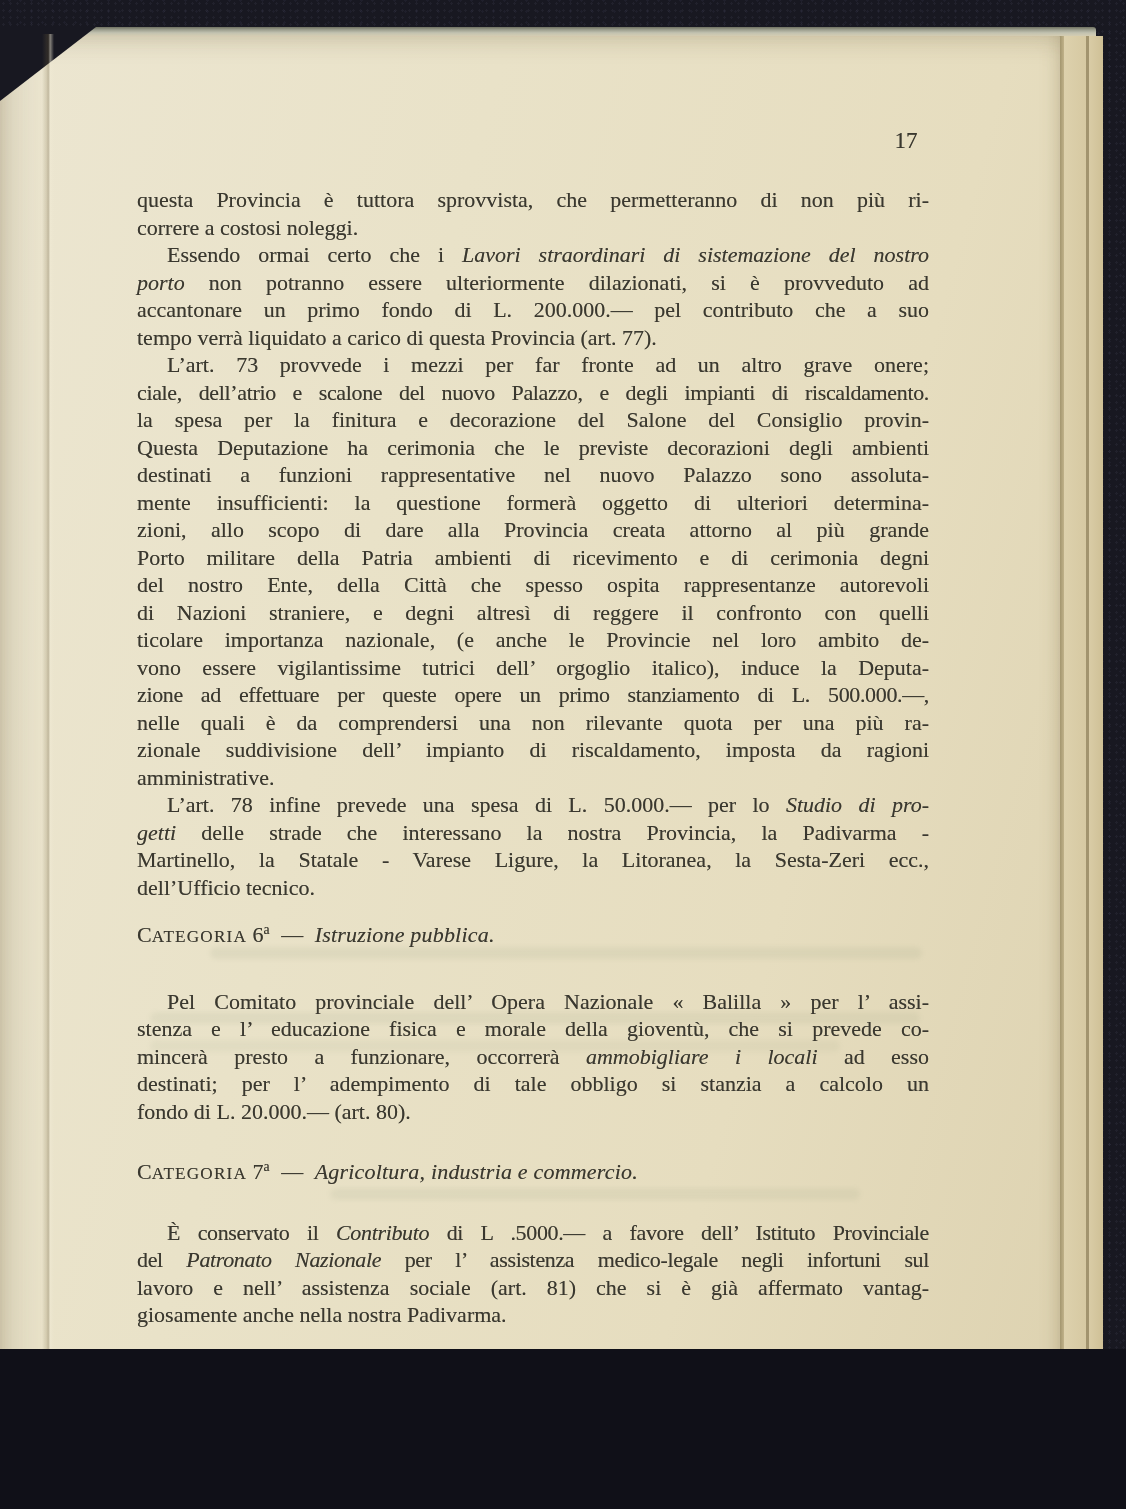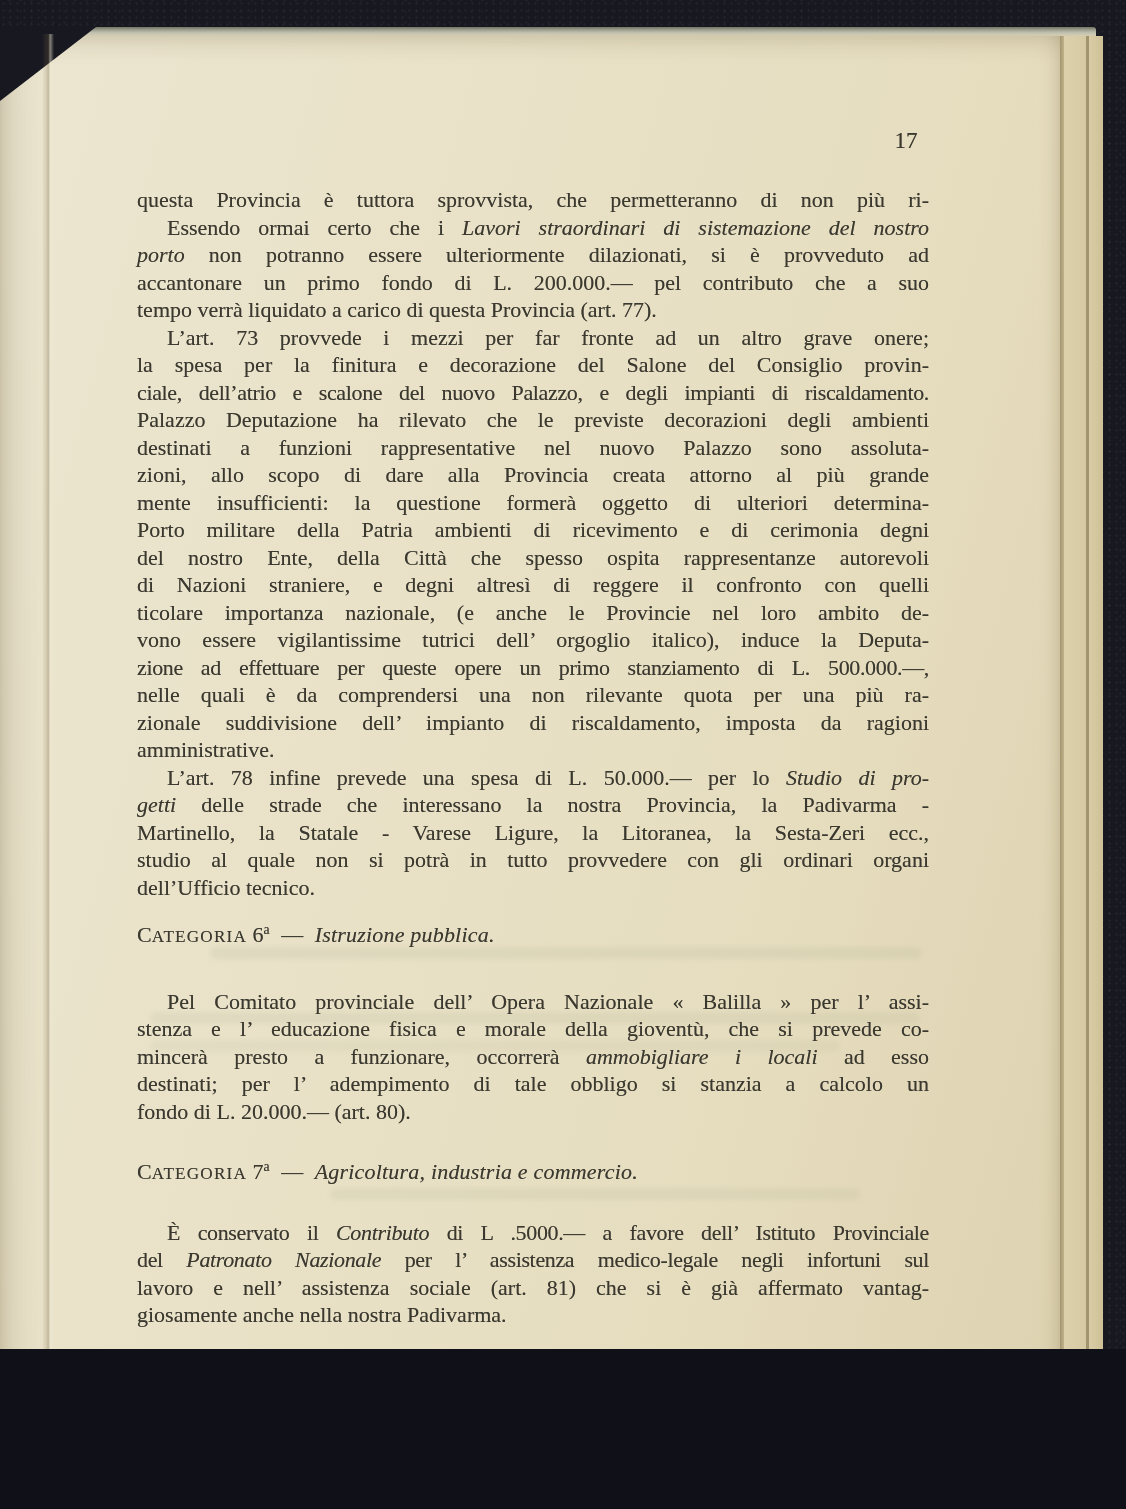--- a/index.html
+++ b/index.html
@@ -95,50 +95,50 @@
   <div class="ghost g2"></div>
   <div class="ghost g3"></div>
   <div class="ghost g4"></div>
   <div class="ghost g5"></div>
   <div class="ghost g6"></div>
 
   <div class="pagenum">17</div>
   <div class="text-column">
       <div class="para">
         <div class="line first"><span>questa Provincia è tuttora sprovvista, che permetteranno di non più ri-</span></div>
+        <div class="line noj"><span>correre a costosi noleggi.</span></div>
       </div>
       <div class="para indent">
         <div class="line first"><span>Essendo ormai certo che i </span><i>Lavori straordinari di sistemazione del nostro</i></div>
         <div class="line"><i>porto</i><span> non potranno essere ulteriormente dilazionati, si è provveduto ad</span></div>
         <div class="line"><span>accantonare un primo fondo di L. 200.000.— pel contributo che a suo</span></div>
         <div class="line noj"><span>tempo verrà liquidato a carico di questa Provincia (art. 77).</span></div>
       </div>
       <div class="para indent">
         <div class="line first"><span>L’art. 73 provvede i mezzi per far fronte ad un altro grave onere;</span></div>
+        <div class="line tight"><span>ciale, dell’atrio e scalone del nuovo Palazzo, e degli impianti di riscaldamento.</span></div>
         <div class="line"><span>la spesa per la finitura e decorazione del Salone del Consiglio provin-</span></div>
-        <div class="line tight"><span>ciale, dell’atrio e scalone del nuovo Palazzo, e degli impianti di riscaldamento.</span></div>
-        <div class="line"><span>Palazzo Deputazione ha rilevato che le previste decorazioni degli ambienti</span></div>
+        <div class="line"><span>Questa Deputazione ha cerimonia che le previste decorazioni degli ambienti</span></div>
         <div class="line"><span>destinati a funzioni rappresentative nel nuovo Palazzo sono assoluta-</span></div>
+        <div class="line"><span>mente insufficienti: la questione formerà oggetto di ulteriori determina-</span></div>
         <div class="line"><span>zioni, allo scopo di dare alla Provincia creata attorno al più grande</span></div>
-        <div class="line"><span>mente insufficienti: la questione formerà oggetto di ulteriori determina-</span></div>
         <div class="line"><span>Porto militare della Patria ambienti di ricevimento e di cerimonia degni</span></div>
         <div class="line"><span>del nostro Ente, della Città che spesso ospita rappresentanze autorevoli</span></div>
         <div class="line"><span>di Nazioni straniere, e degni altresì di reggere il confronto con quelli</span></div>
         <div class="line"><span>ticolare importanza nazionale, (e anche le Provincie nel loro ambito de-</span></div>
         <div class="line"><span>vono essere vigilantissime tutrici dell’ orgoglio italico), induce la Deputa-</span></div>
         <div class="line tight"><span>zione ad effettuare per queste opere un primo stanziamento di L. 500.000.—,</span></div>
         <div class="line"><span>nelle quali è da comprendersi una non rilevante quota per una più ra-</span></div>
         <div class="line"><span>zionale suddivisione dell’ impianto di riscaldamento, imposta da ragioni</span></div>
         <div class="line noj"><span>amministrative.</span></div>
       </div>
       <div class="para indent">
         <div class="line first"><span>L’art. 78 infine prevede una spesa di L. 50.000.— per lo </span><i>Studio di pro-</i></div>
         <div class="line"><i>getti</i><span> delle strade che interessano la nostra Provincia, la Padivarma -</span></div>
         <div class="line"><span>Martinello, la Statale - Varese Ligure, la Litoranea, la Sesta-Zeri ecc.,</span></div>
-        <div class="line"><span>studio al quale non si potrà in tutto provvedere con gli ordinari organi</span></div>
         <div class="line noj"><span>dell’Ufficio tecnico.</span></div>
       </div>
       <div class="heading h1"><span class="sc"><span class="cap">C</span><span class="rest">ATEGORIA</span></span><span class="num"> 6</span><sup>a</sup><span class="dash"> — </span><i>Istruzione pubblica.</i></div>
       <div class="para indent">
         <div class="line first"><span>Pel Comitato provinciale dell’ Opera Nazionale « Balilla » per l’ assi-</span></div>
         <div class="line"><span>stenza e l’ educazione fisica e morale della gioventù, che si prevede co-</span></div>
         <div class="line"><span>mincerà presto a funzionare, occorrerà </span><i>ammobigliare i locali</i><span> ad esso</span></div>
         <div class="line"><span>destinati; per l’ adempimento di tale obbligo si stanzia a calcolo un</span></div>
         <div class="line noj"><span>fondo di L. 20.000.— (art. 80).</span></div>
       </div>

